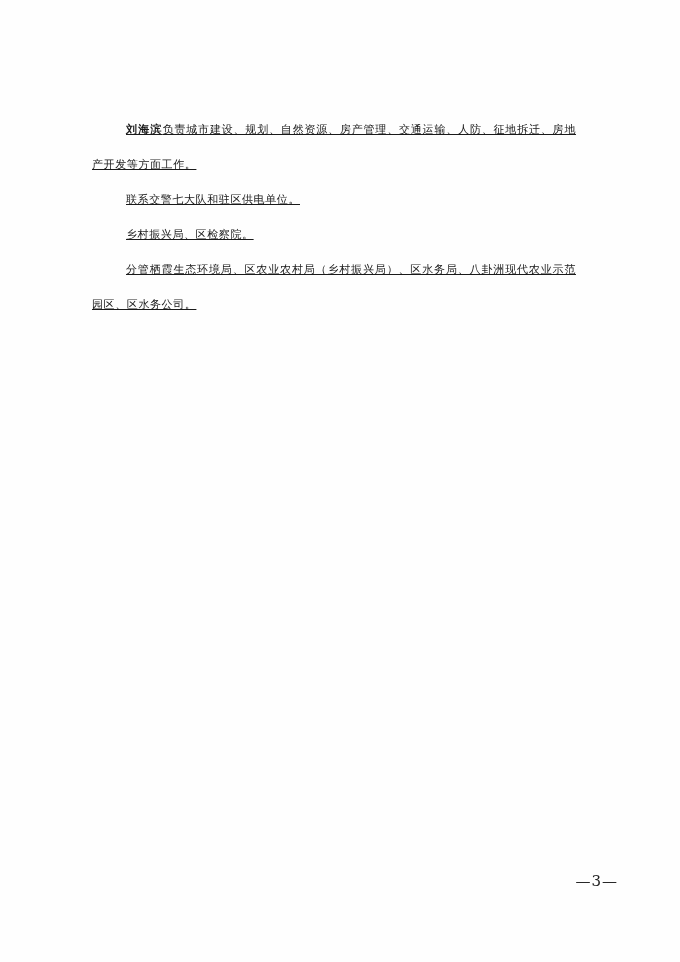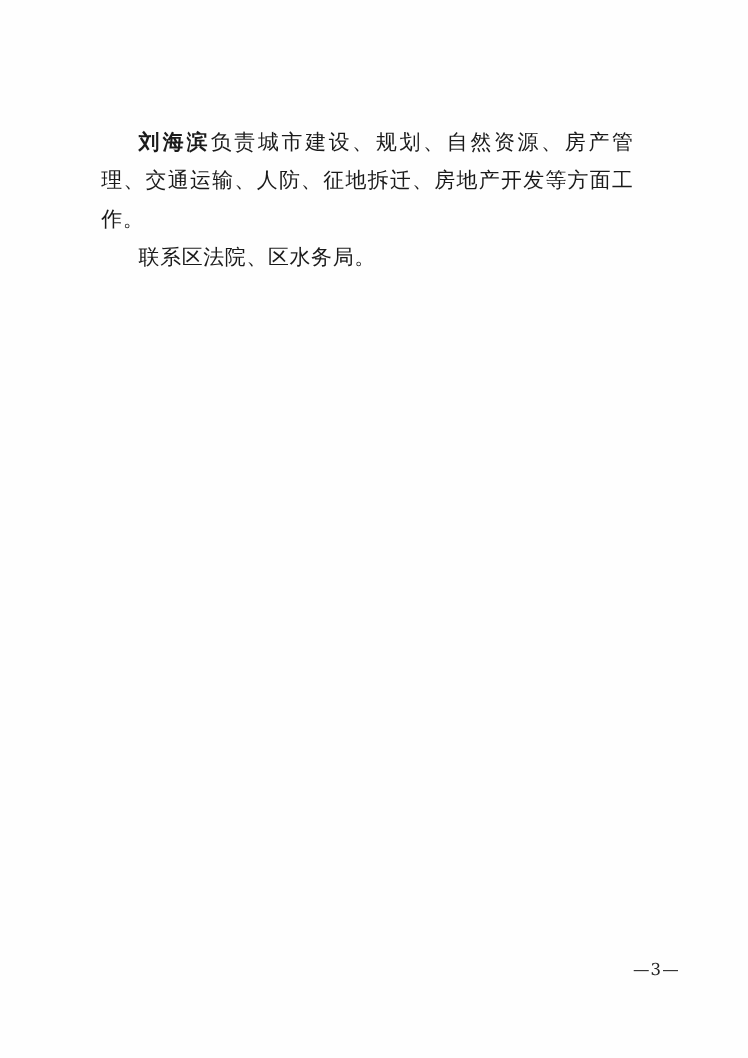--- a/index.html
+++ b/index.html
@@ -19,28 +19,29 @@
     box-sizing: border-box;
     overflow: hidden;
   }
   .content {
     position: absolute;
     left: 92px;
     top: 112px;
     width: 500px;
   }
   .para {
-    font-size: 19px;
+    font-size: 11px;
     line-height: 35px;
     letter-spacing: 0.6px;
     text-align: justify;
     text-justify: inter-ideograph;
     margin: 0 16px 0 0;
     text-indent: 34px;
     word-break: break-all;
+    text-decoration: underline;
   }
   .para .name {
     font-weight: bold;
     letter-spacing: 1px;
   }
   .para .name-spaced {
     font-weight: bold;
     letter-spacing: 1px;
     padding-right: 16px;
   }
@@ -57,28 +58,34 @@
 <body>
 
 <div class="page">
   <div class="content">
 
     <p class="para">
       <span class="name">刘海滨</span><span>负责城市建设、规划、自然资源、房产管理、交通运输、人防、征地拆迁、房地产开发等方面工作。</span>
     </p>
 
 
+    <p class="para">
+      <span>联系交警七大队和驻区供电单位。</span>
+    </p>
 
 
 
     <p class="para">
-      <span>联系区法院、区水务局。</span>
+      <span>乡村振兴局、区检察院。</span>
     </p>
 
 
 
 
 
+    <p class="para">
+      <span>分管栖霞生态环境局、区农业农村局（乡村振兴局）、区水务局、八卦洲现代农业示范园区、区水务公司。</span>
+    </p>
 
   </div>
 
   <div class="page-number">—3—</div>
 </div>
 
 </body></html>

